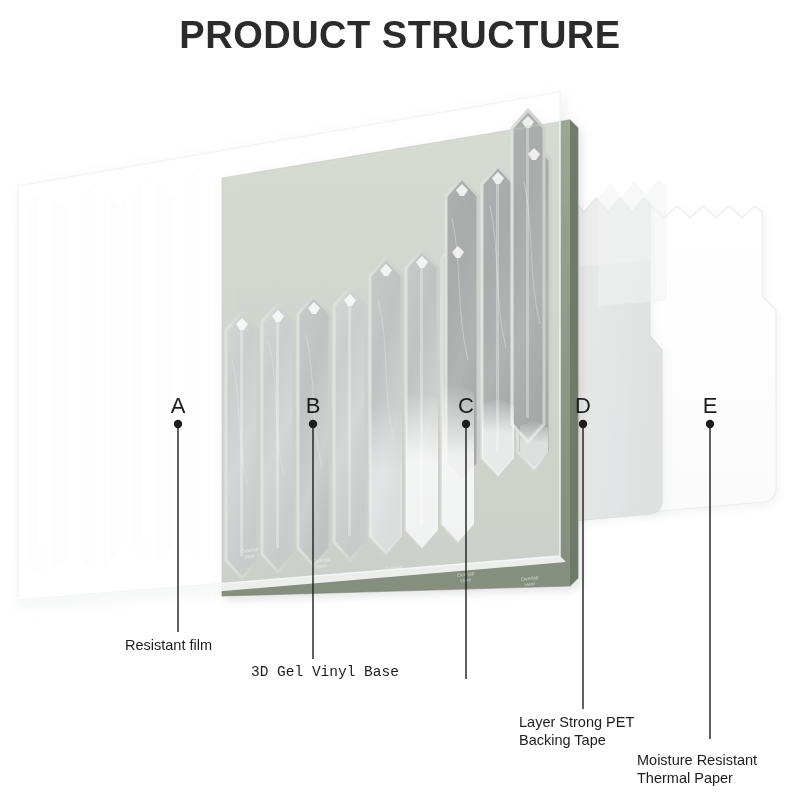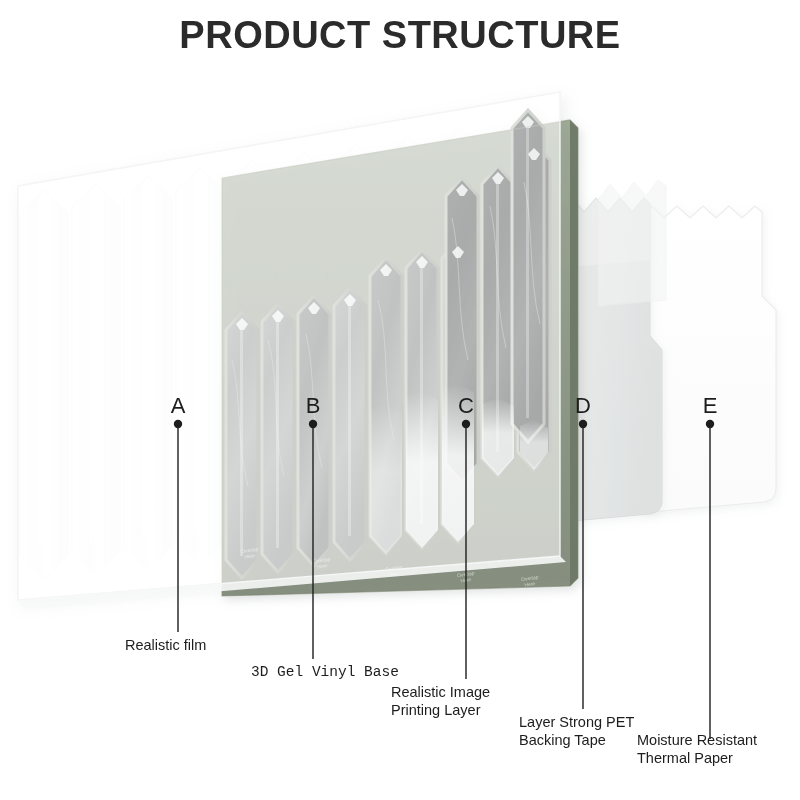--- a/index.html
+++ b/index.html
@@ -324,22 +324,20 @@
       </g>
     </g>
   </svg>
 
   <div class="callout-letter" style="left:178px; top:393px;">A</div>
   <div class="callout-letter" style="left:313px; top:393px;">B</div>
   <div class="callout-letter" style="left:466px; top:393px;">C</div>
   <div class="callout-letter" style="left:583px; top:393px;">D</div>
   <div class="callout-letter" style="left:710px; top:393px;">E</div>
 
-  <div class="caption" style="left:125px; top:636px;">Realistic film</div>
+  <div class="caption" style="left:125px; top:636px;">Resistant film</div>
   <div class="caption" style="left:251px; top:663px;font-family:Liberation Mono, monospace;">3D Gel Vinyl Base</div>
-  <div class="caption" style="left:391px; top:683px;">Realistic Image
-Printing Layer</div>
   <div class="caption" style="left:519px; top:713px;">Layer Strong PET
 Backing Tape</div>
-  <div class="caption" style="left:637px; top:731px;">Moisture Resistant
+  <div class="caption" style="left:637px; top:751px;">Moisture Resistant
 Thermal Paper</div>
 
 </div>
 
 </body></html>

